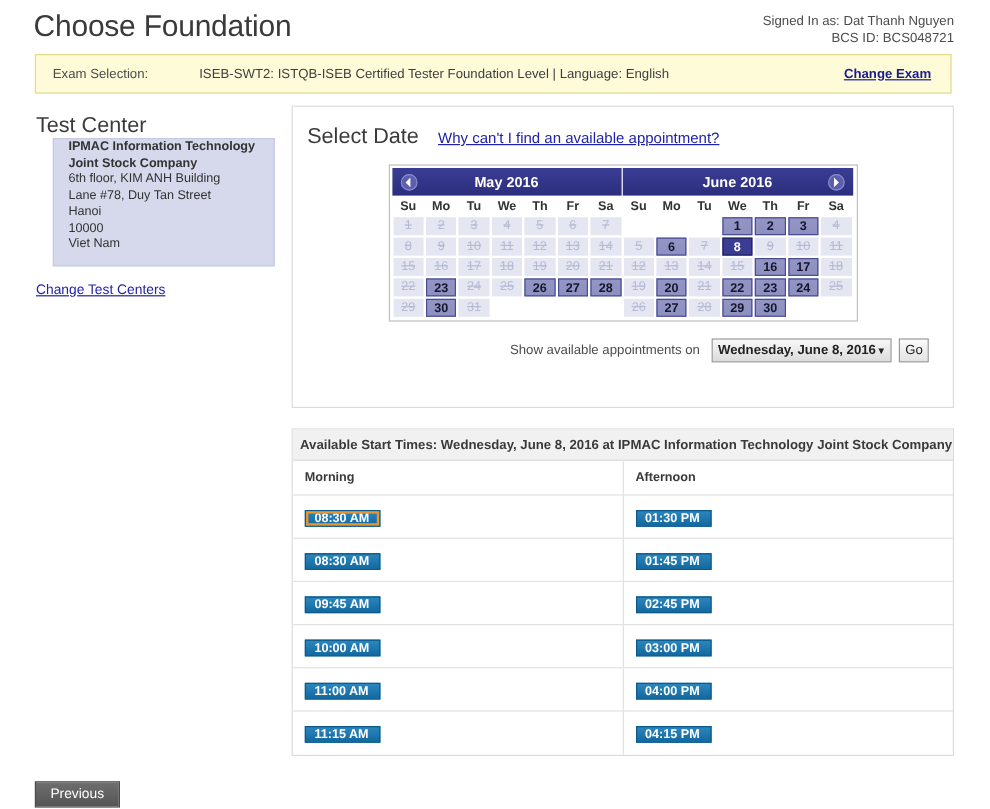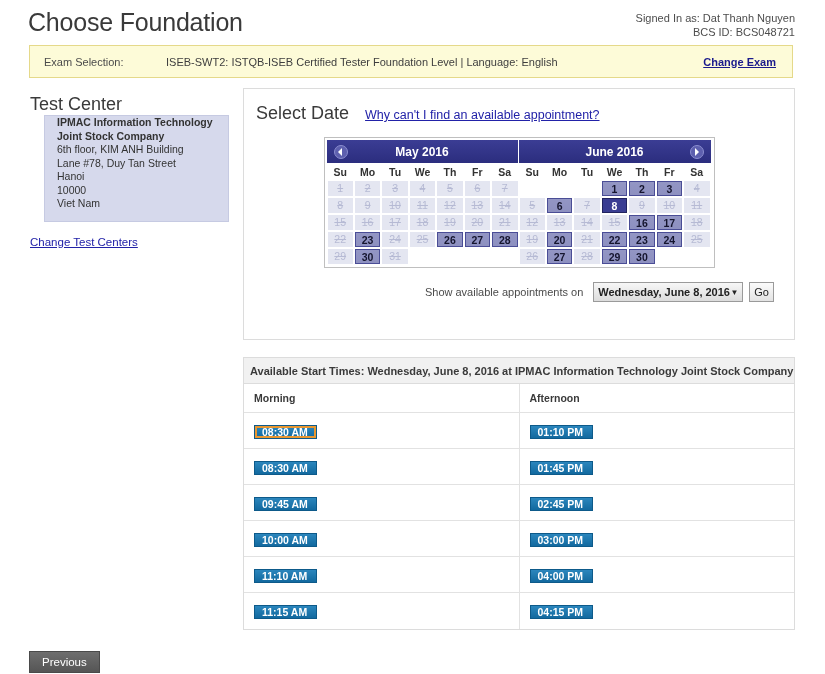--- a/index.html
+++ b/index.html
@@ -508,36 +508,36 @@
     <table class="times">
       <thead>
         <tr>
           <th>Morning</th>
           <th>Afternoon</th>
         </tr>
       </thead>
       <tbody>
           <tr>
             <td><span class="slot focused">08:30 AM</span></td>
-            <td><span class="slot">01:10 PM</span></td>
+            <td><span class="slot">01:30 PM</span></td>
           </tr>
           <tr>
             <td><span class="slot">08:30 AM</span></td>
             <td><span class="slot">01:45 PM</span></td>
           </tr>
           <tr>
             <td><span class="slot">09:45 AM</span></td>
             <td><span class="slot">02:45 PM</span></td>
           </tr>
           <tr>
             <td><span class="slot">10:00 AM</span></td>
             <td><span class="slot">03:00 PM</span></td>
           </tr>
           <tr>
-            <td><span class="slot">11:10 AM</span></td>
+            <td><span class="slot">11:00 AM</span></td>
             <td><span class="slot">04:00 PM</span></td>
           </tr>
           <tr>
             <td><span class="slot">11:15 AM</span></td>
             <td><span class="slot">04:15 PM</span></td>
           </tr>
         </tbody>
     </table>
   </div>
 

